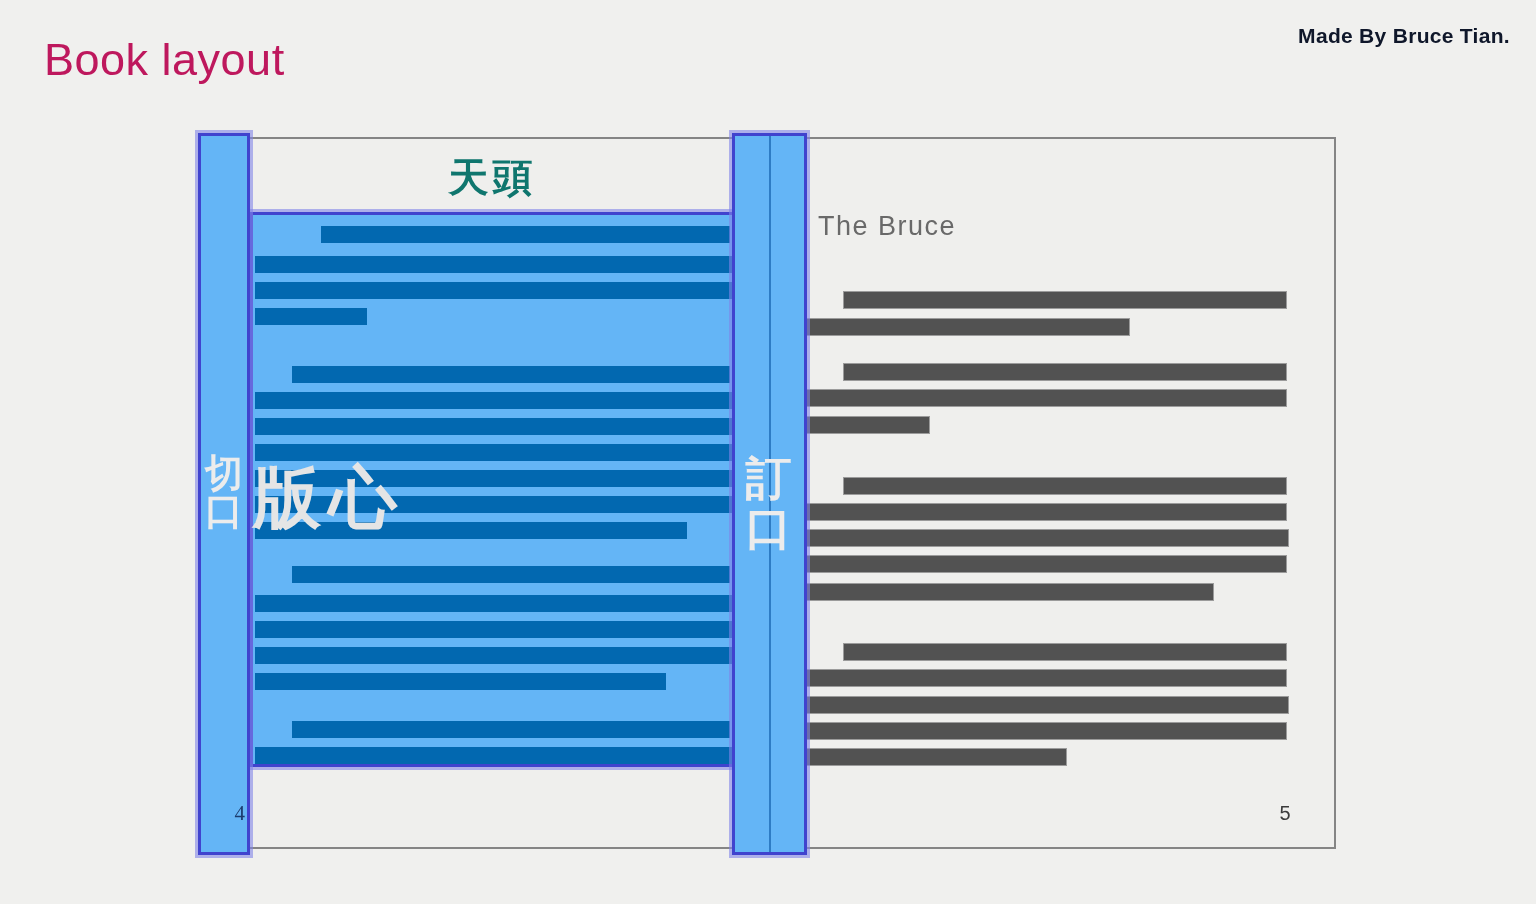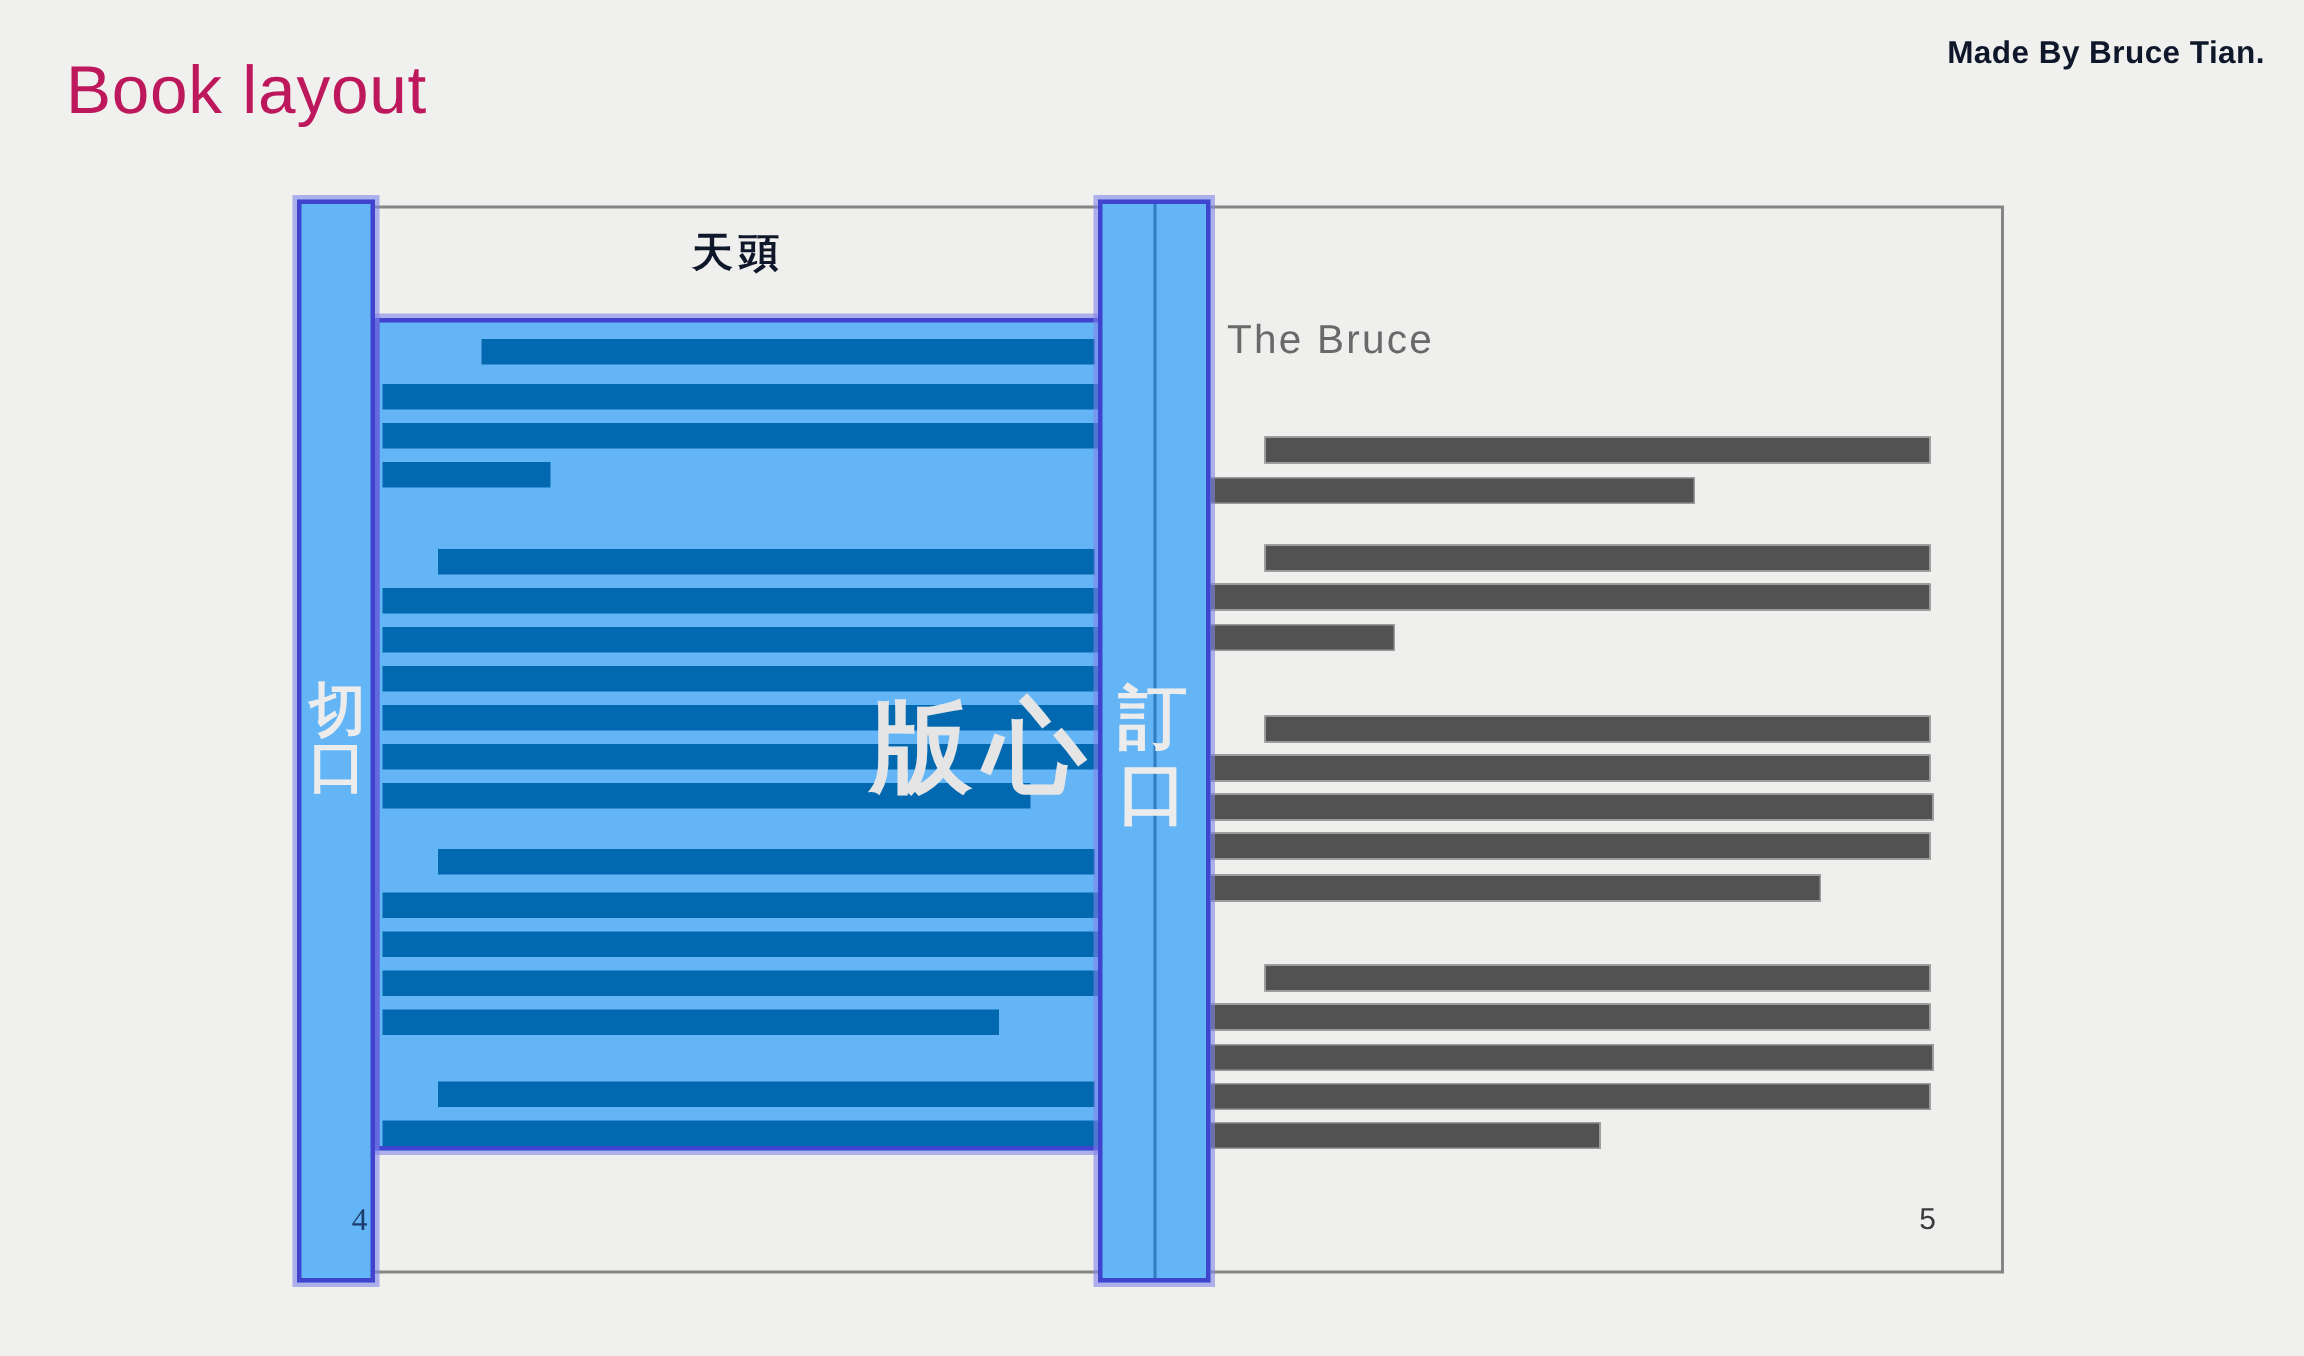--- a/index.html
+++ b/index.html
@@ -15,21 +15,21 @@
   #credit{
     position:absolute;right:26px;top:24px;font-size:21px;color:#0f172a;
     font-weight:700;letter-spacing:0.3px;
   }
   
   #spread{
     position:absolute;left:200px;top:137px;width:1136px;height:712px;
     border:2px solid #858585;background:#efefed;box-sizing:border-box;
   }
   
-  .cjk-label{color:#0f172a;font-weight:600;font-size:27px;letter-spacing:4px;}
+  .cjk-label{color:#0f766e;font-weight:600;font-size:40px;letter-spacing:4px;}
   #top-margin-label{position:absolute;left:250px;top:150px;width:485px;text-align:center;}
   #bottom-margin-label{position:absolute;left:250px;top:790px;width:485px;text-align:center;}
   
   .overlay-bar{
     position:absolute;top:133px;height:722px;background:#64b5f6;
     border:3px solid #4043ce;box-shadow:0 0 0 3px rgba(128,132,232,0.6);
     box-sizing:border-box;
   }
   #fore-edge-bar{left:198px;width:52px;}
   #gutter-bar{left:732px;width:75px;}
@@ -44,21 +44,21 @@
   }
   #fore-edge-label{top:287px;font-size:38px;letter-spacing:46px;}
   #gutter-label{top:280px;font-size:46px;letter-spacing:62px;}
   
   #type-area{
     position:absolute;left:250px;top:212px;width:485px;height:555px;
     background:#64b5f6;border:3px solid #4043ce;
     box-shadow:0 0 0 3px rgba(128,132,232,0.6);box-sizing:border-box;
   }
   #type-area-label{
-    position:absolute;left:0;top:238px;width:100%;text-align:right;
+    position:absolute;left:0;top:238px;width:100%;text-align:left;
     font-size:68px;font-weight:700;color:#e5e5e5;letter-spacing:8px;z-index:2;
   }
   .blue-line{position:absolute;height:17px;background:#0268b0;}
   
   #right-page-content{position:absolute;left:806px;top:137px;width:532px;height:712px;}
   #right-page-title{
     position:absolute;left:818px;top:211px;font-size:27px;color:#696969;
     letter-spacing:1.5px;
   }
   .gray-line{

